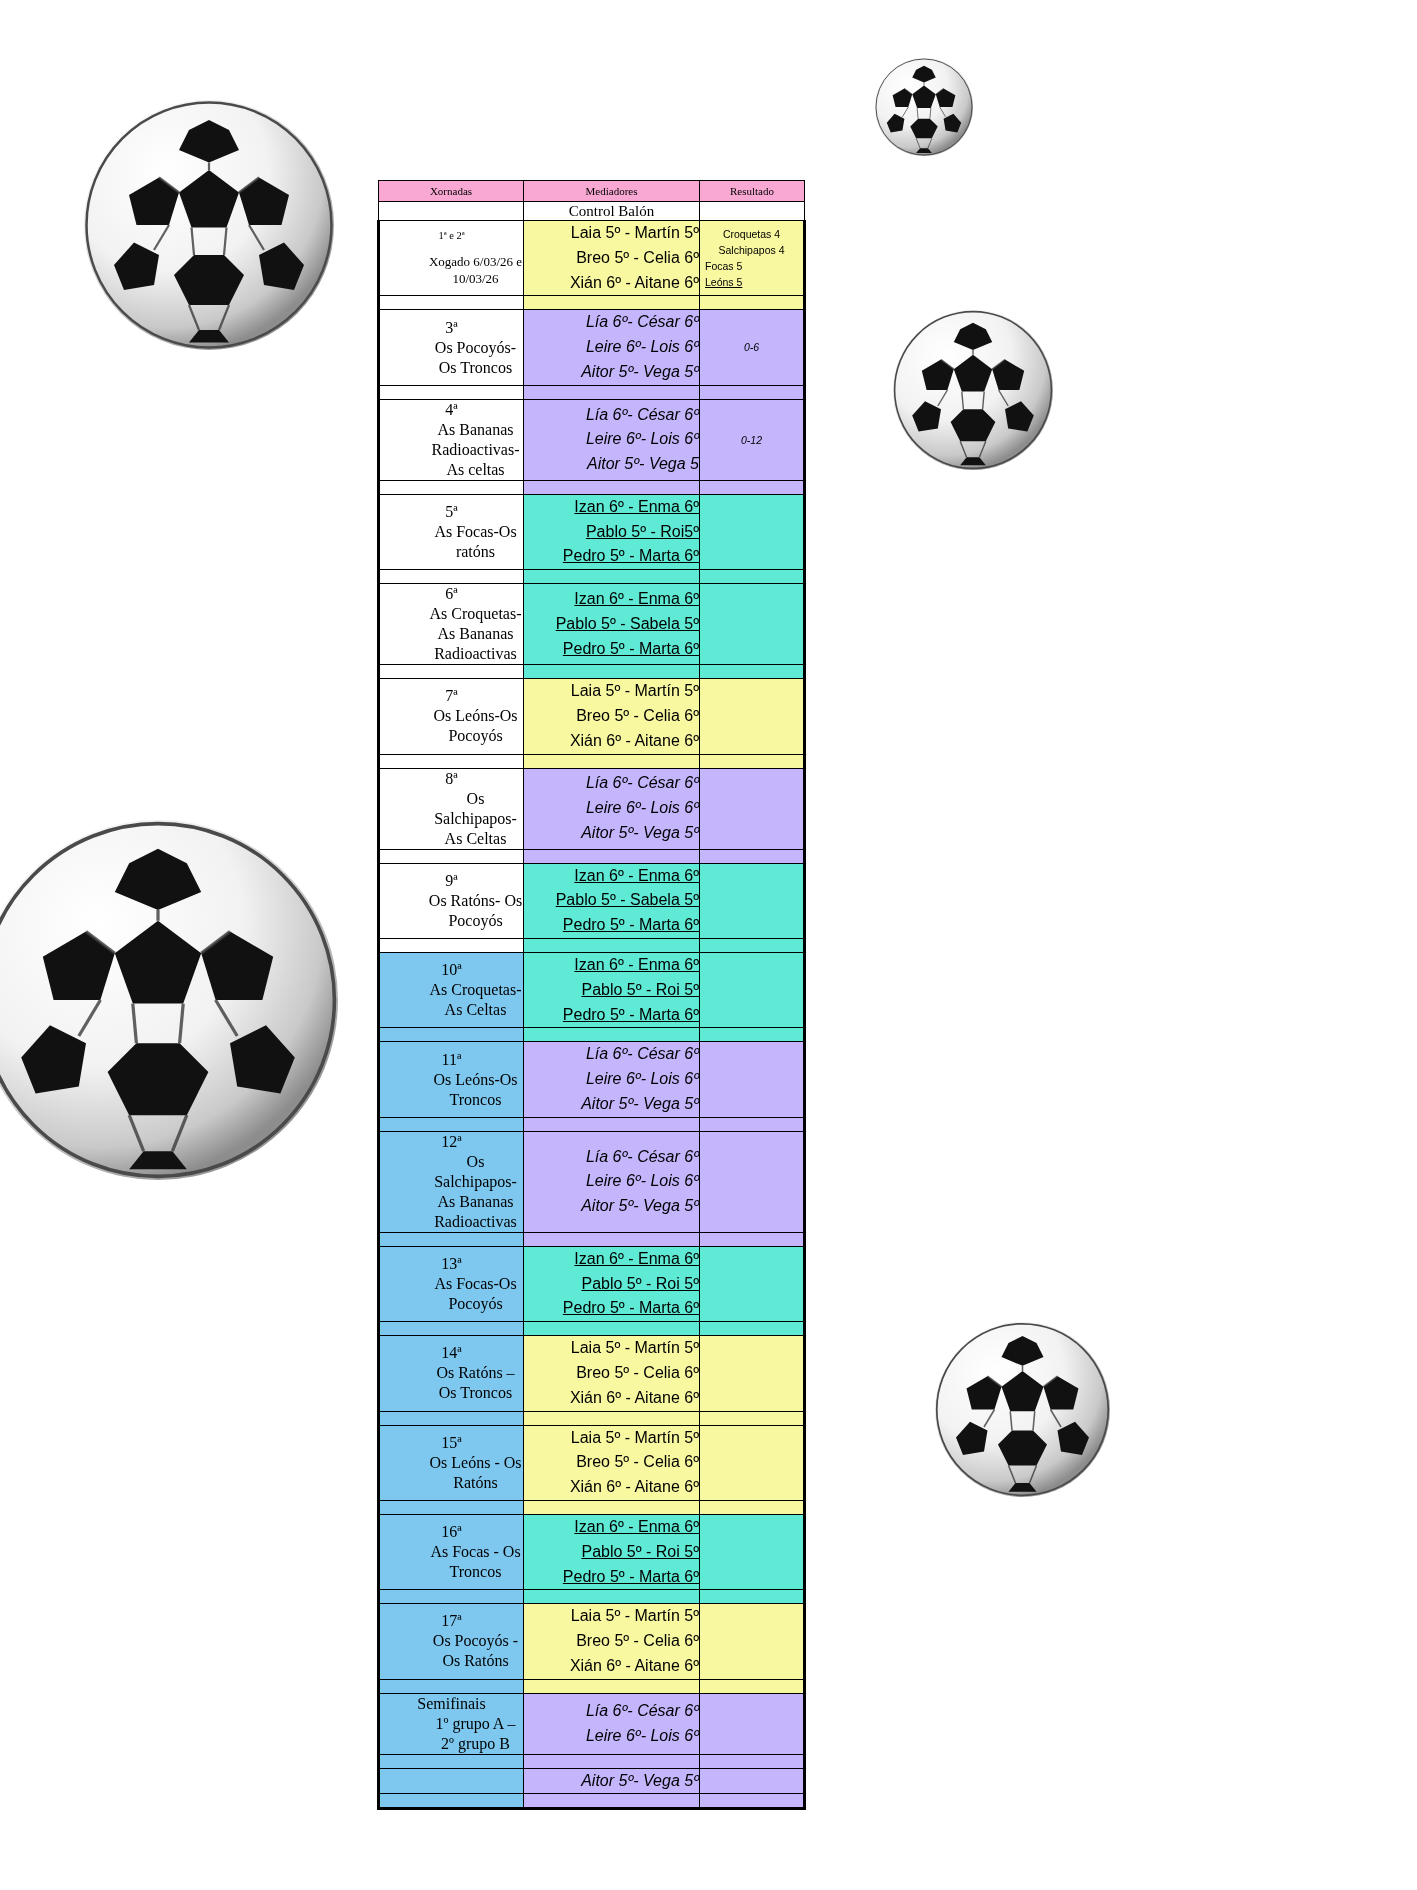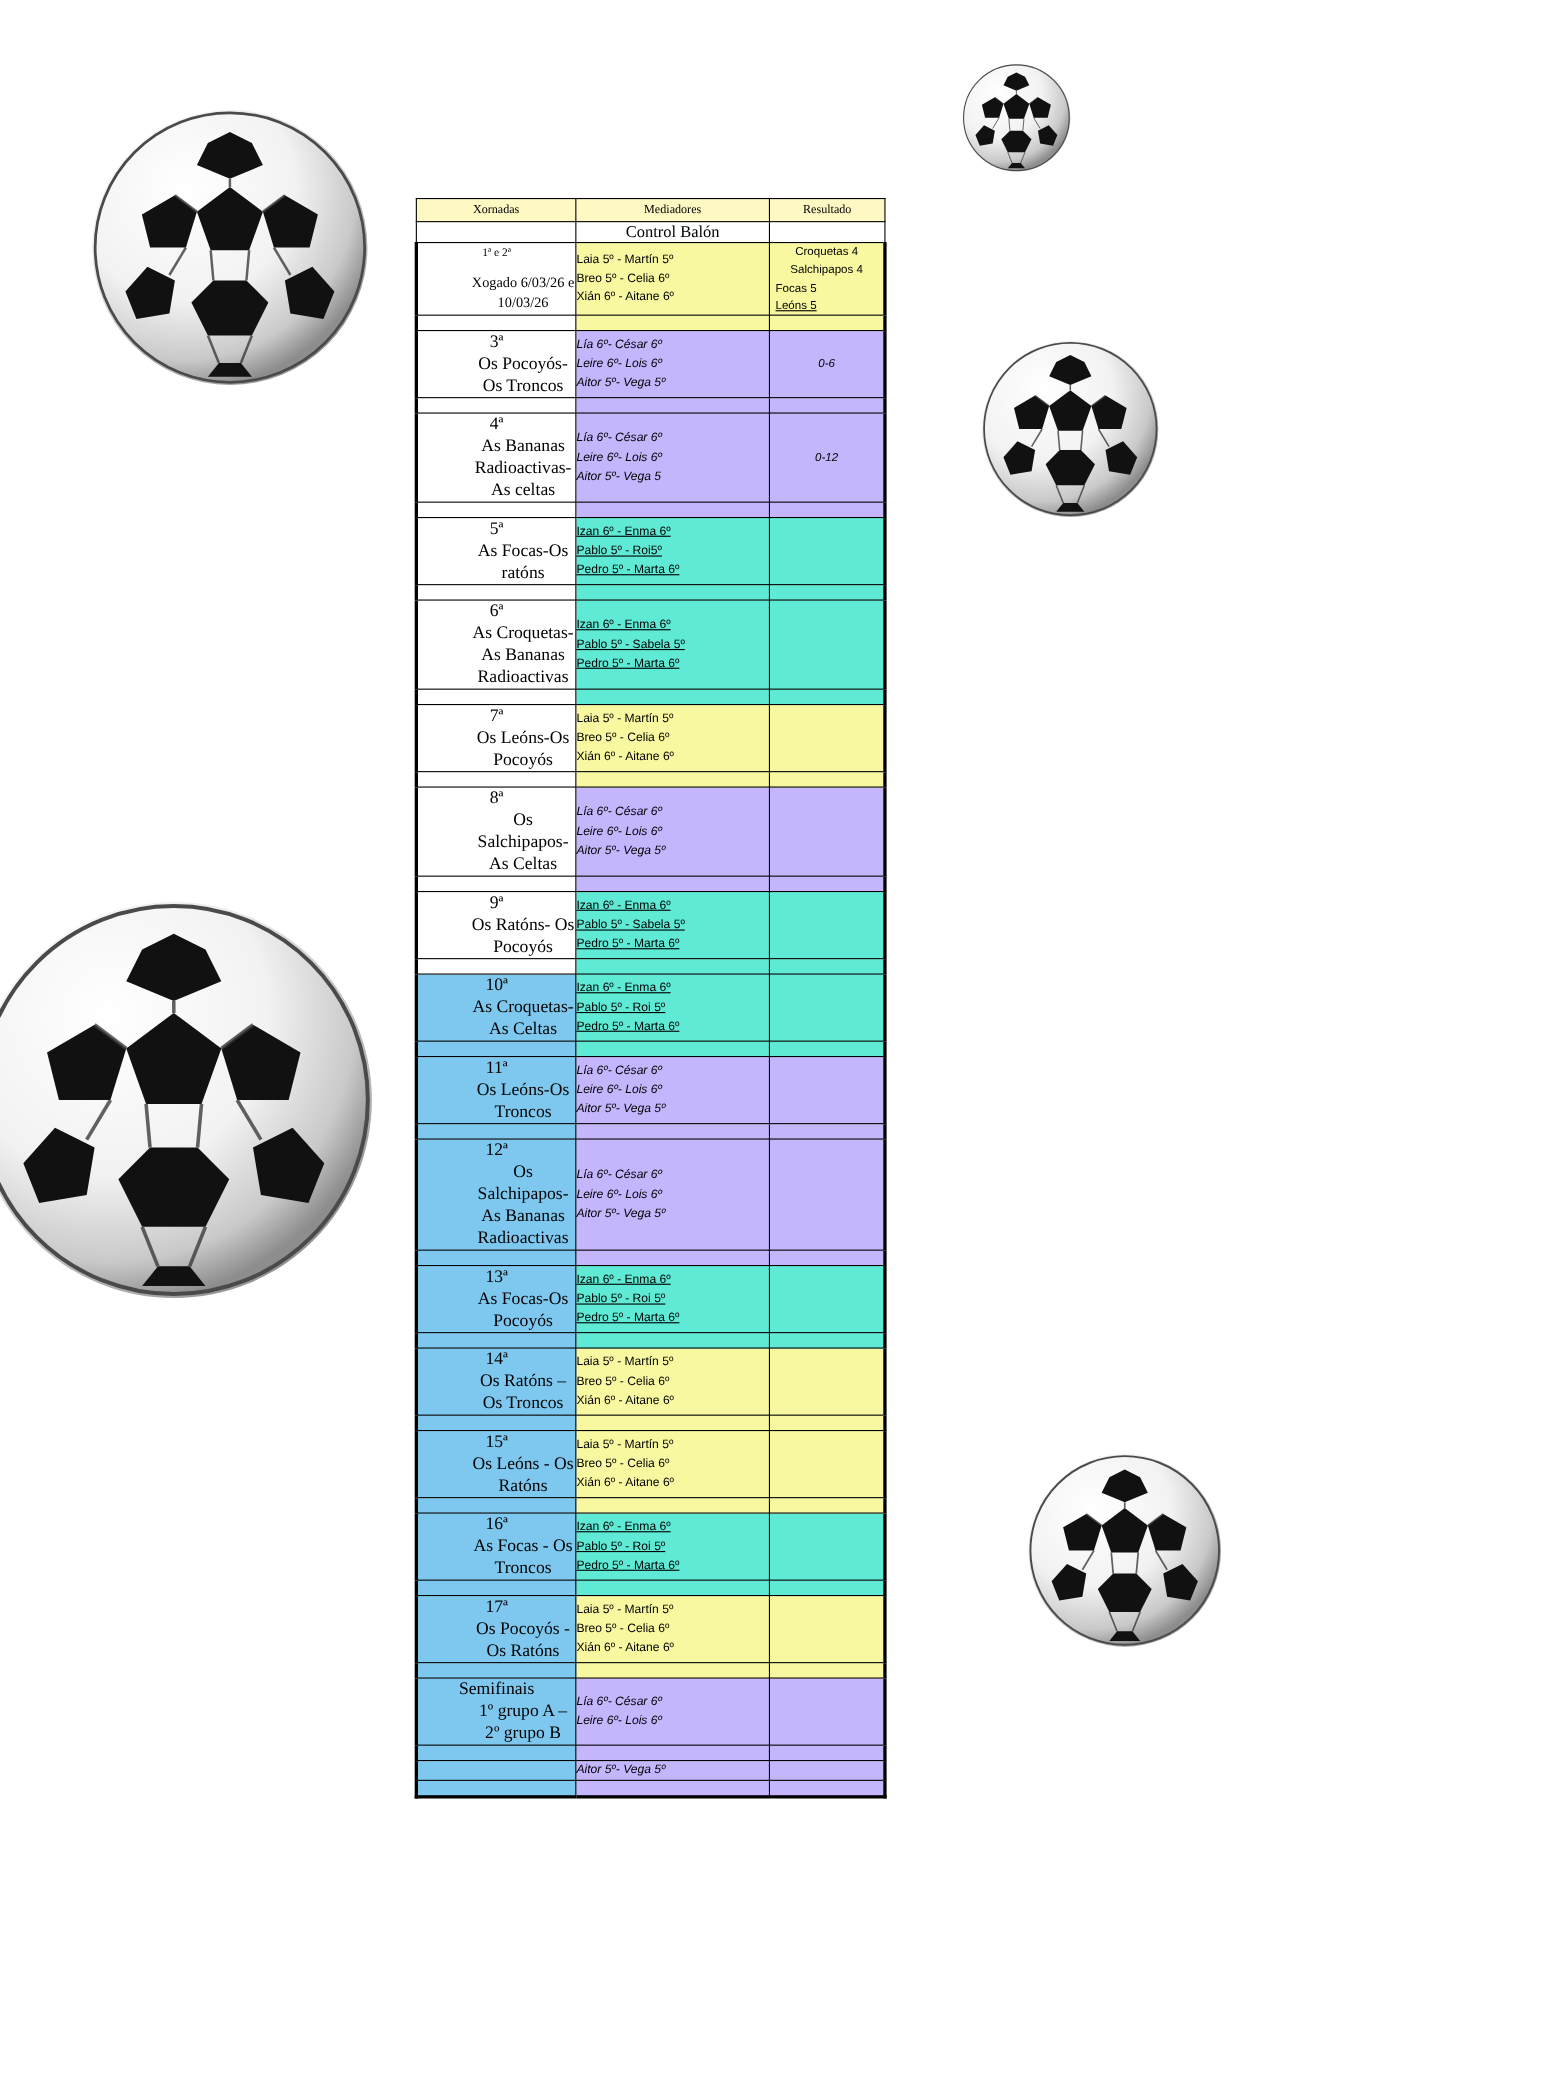--- a/index.html
+++ b/index.html
@@ -43,21 +43,21 @@
   }
   col.c1 { width: 145px; }
   col.c2 { width: 176px; }
   col.c3 { width: 105px; }
 
   .hdr {
     text-align: center;
     font-family: "Liberation Serif", serif;
     font-size: 11px;
     height: 20px;
-    background: #fef9c3;
+    background: #f9a8d4;
   }
   .subhdr {
     text-align: center;
     font-family: "Liberation Serif", serif;
     font-size: 15px;
     height: 18px;
     background: #ffffff;
   }
 
   .round-cell {
@@ -70,22 +70,22 @@
   .round-cell .rnum { display: block; }
   .round-cell .rname { display: block; padding-left: 48px; }
 
   .round-big {
     font-size: 13px;
     line-height: 1.35;
   }
   .round-big .rnum { font-size: 10.5px; margin-bottom: 10px; }
 
   .med-cell {
-    font-size: 11px;
-    text-align: left;
+    font-size: 16px;
+    text-align: right;
     line-height: 1.55;
     padding: 2px 0 2px 0;
   }
   .med-cell .m { display: block; }
 
   .res-cell {
     font-size: 10.5px;
     text-align: center;
     padding: 2px 0;
     line-height: 1.55;

